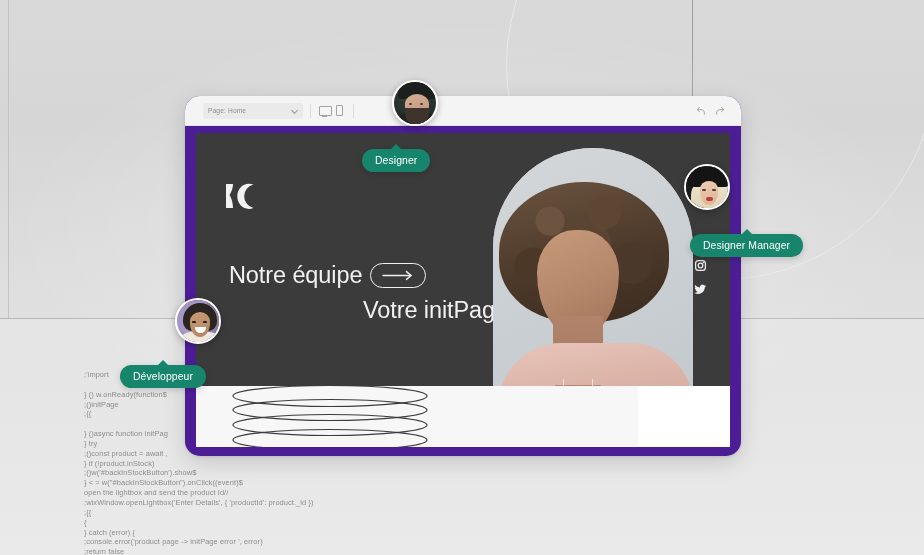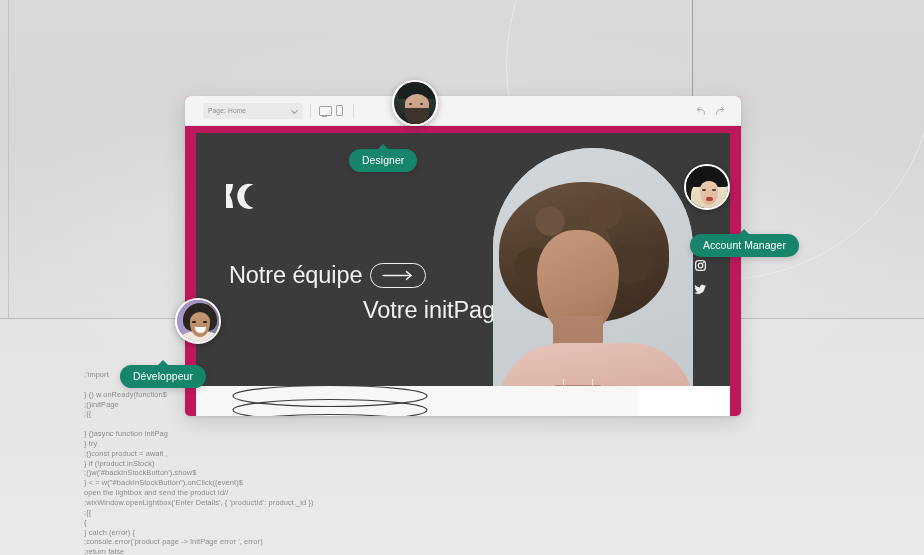--- a/index.html
+++ b/index.html
@@ -63,23 +63,23 @@
     line-height: 9.85px;
     color: #8c8c8c;
     letter-spacing: .1px;
     white-space: pre;
   }
   .code-block .cl { display: block; }
 
   
   .editor {
     position: absolute; left: 185px; top: 96px;
-    width: 556px; height: 320px;
-    background: #be185d;
-    border-radius: 5px;
+    width: 556px; height: 360px;
+    background: #4c1d95;
+    border-radius: 15px;
     box-shadow: 0 6px 22px rgba(0,0,0,.14), 0 1px 3px rgba(0,0,0,.10);
     overflow: hidden;
   }
   .editor-topbar {
     position: relative;
     height: 30px;
     background: #f4f4f4;
     border-bottom: 1px solid #e2e2e2;
     display: flex; align-items: center;
   }
@@ -435,40 +435,40 @@
     <div class="avatar a-designer" style="left:392px; top:80px;">
       <div class="av-inner">
         <span class="shoulder"></span>
           <span class="cap"></span>
           <span class="fc"></span>
         <span class="eye l"></span>
           <span class="eye r"></span>
           <span class="beard"></span>
       </div>
     </div>
-    <div class="badge" style="left:349px; top:149px;text-align:right;">
+    <div class="badge" style="left:362px; top:149px;text-align:right;">
       <span class="tip"></span>
       <span>Designer</span>
     </div>
   </div>
 
   <div class="marker">
     <div class="avatar a-account" style="left:684px; top:164px;">
       <div class="av-inner">
         <span class="hair"></span>
           <span class="hat"></span>
           <span class="fc"></span>
         <span class="eye l"></span>
           <span class="eye r"></span>
           <span class="lip"></span>
       </div>
     </div>
     <div class="badge" style="left:690px; top:234px;">
       <span class="tip"></span>
-      <span>Account Manager</span>
+      <span>Designer Manager</span>
     </div>
   </div>
 
   <div class="marker">
     <div class="avatar a-dev" style="left:175px; top:298px;">
       <div class="av-inner">
         <span class="split"></span>
           <span class="shoulder"></span>
           <span class="hair"></span>
         <span class="fc"></span>

